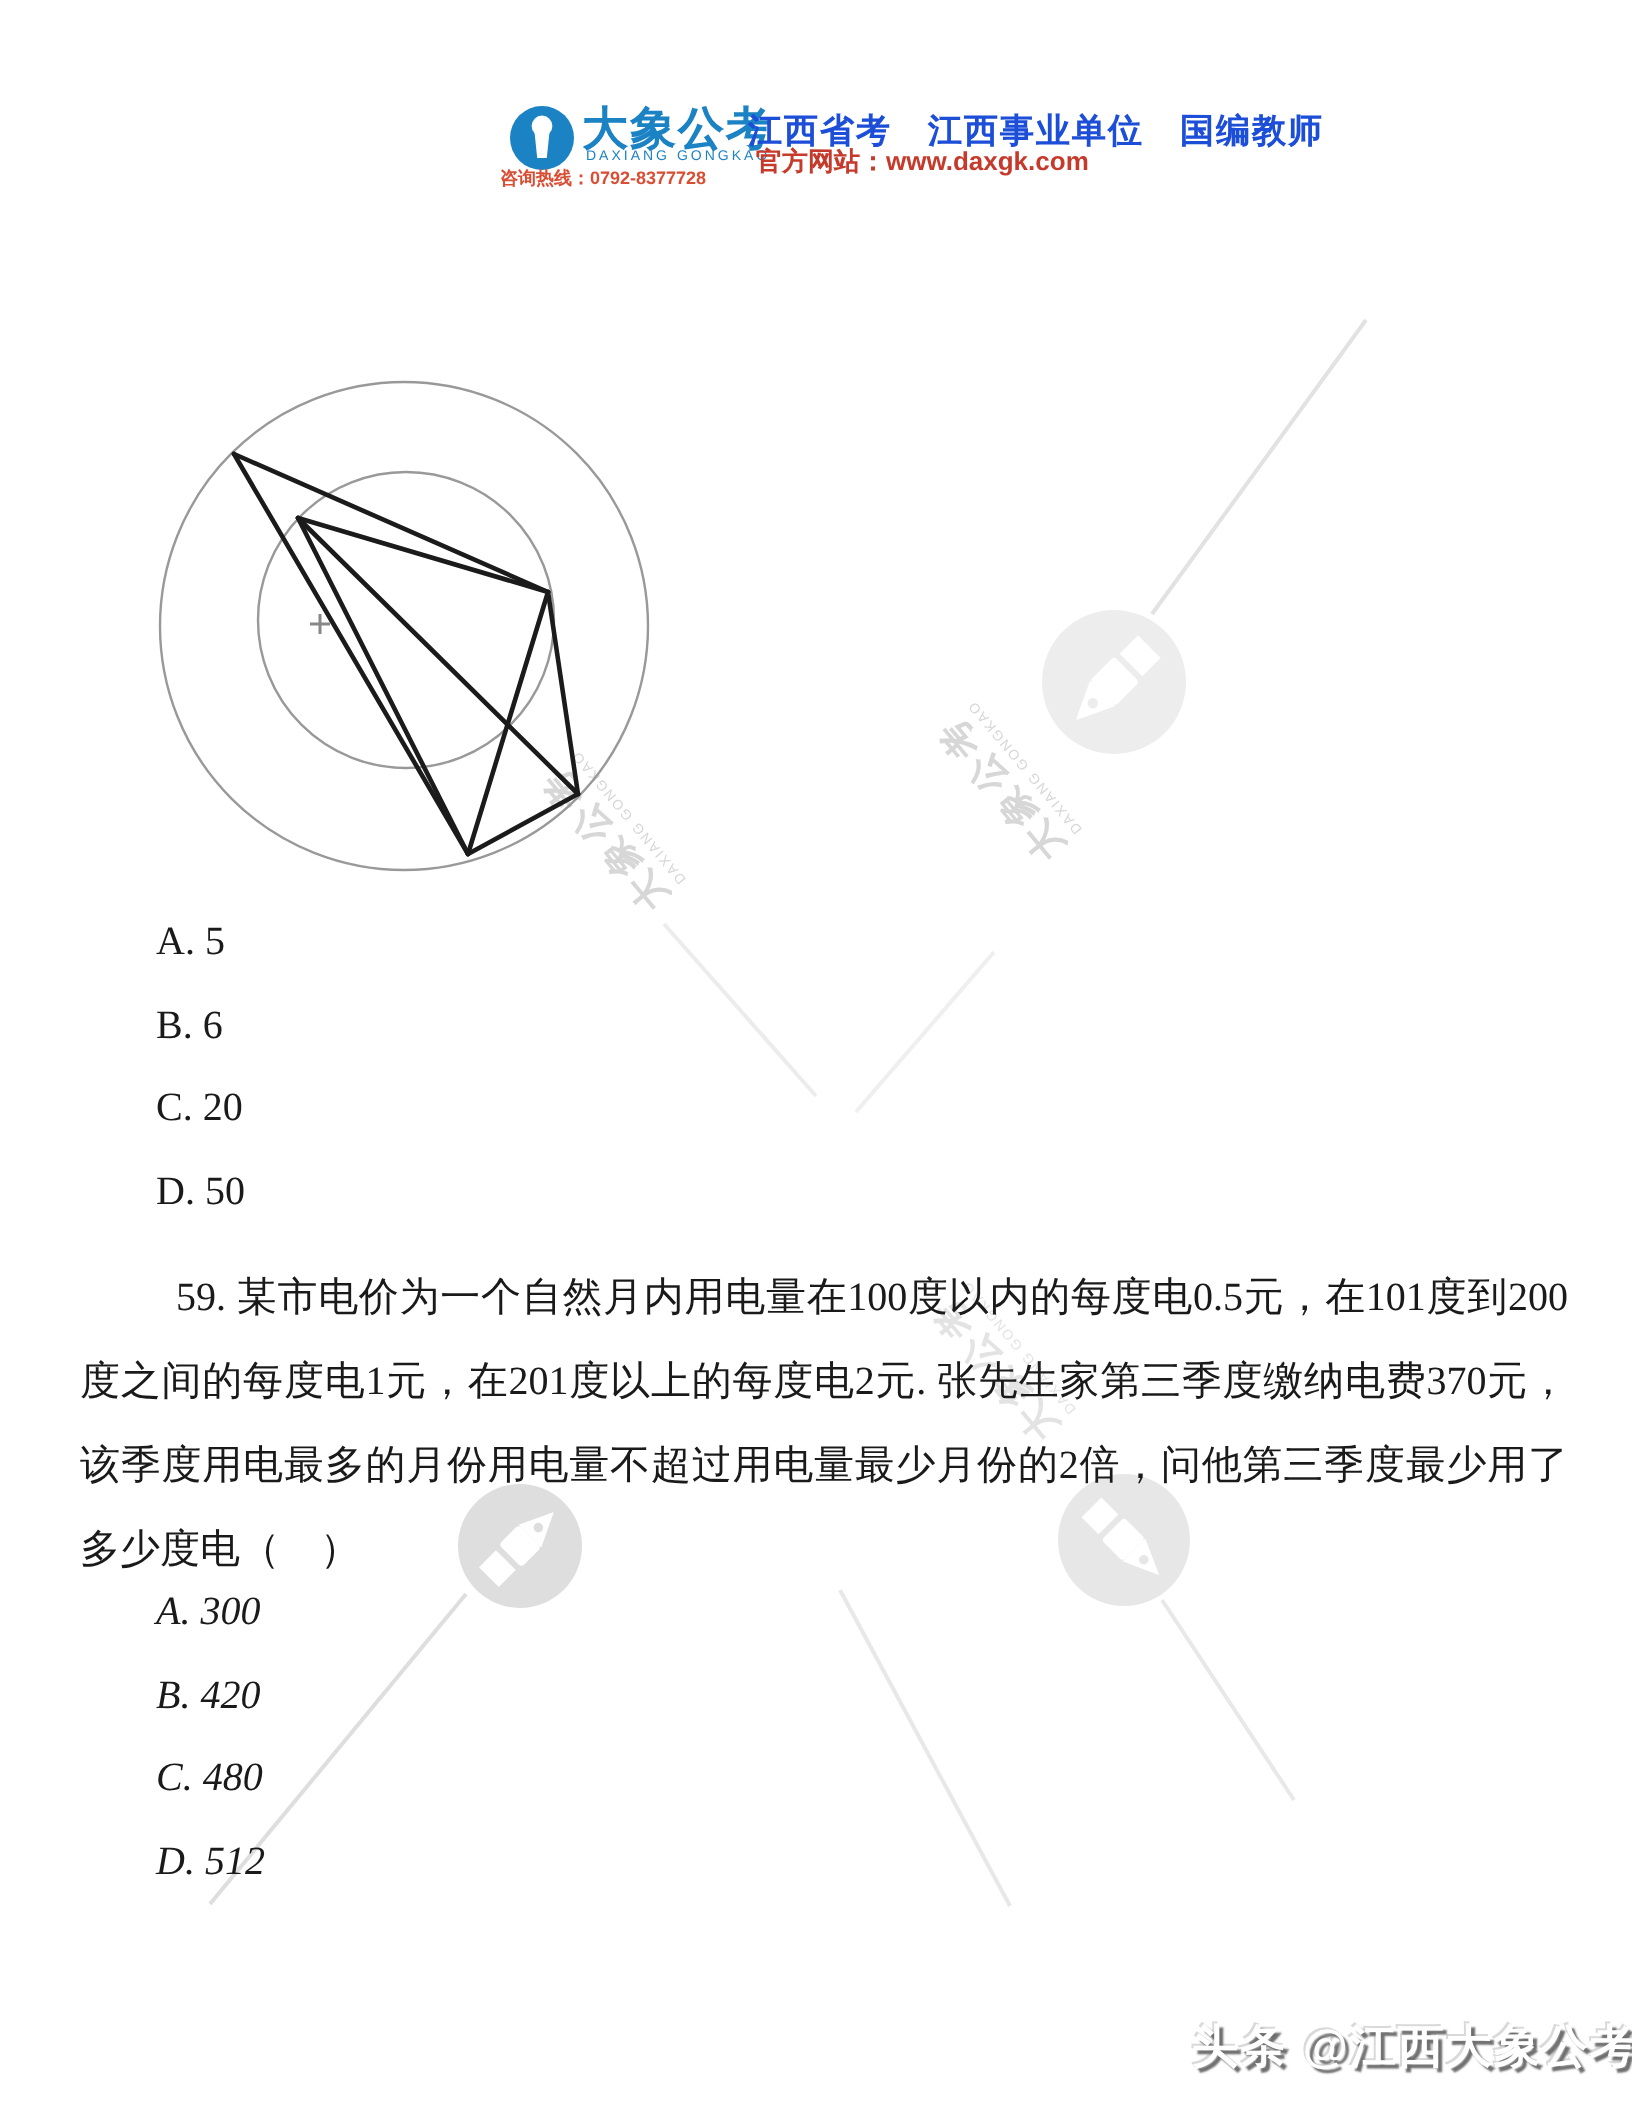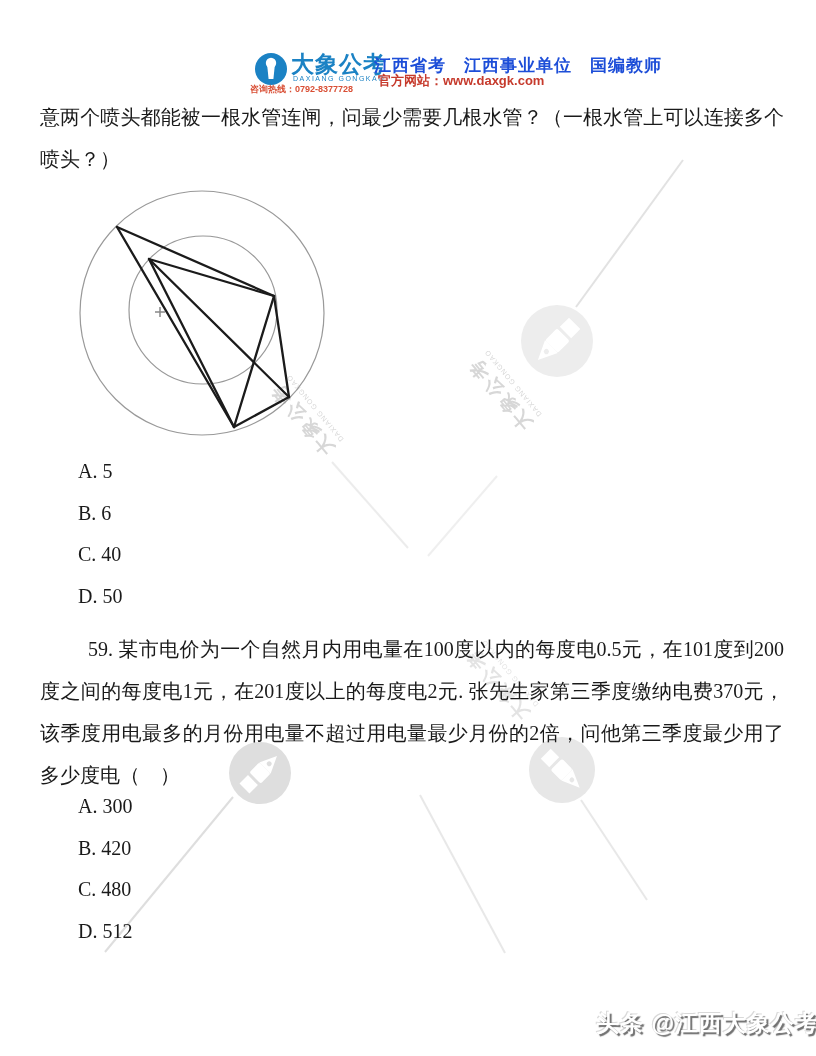--- a/index.html
+++ b/index.html
@@ -130,46 +130,45 @@
       <circle cx="16" cy="10" r="5.2" fill="#ffffff"></circle>
       <path d="M12.2 12.5 L19.8 12.5 L18.4 26 L13.6 26 Z" fill="#ffffff"></path>
     </svg>
     <div class="brand-cn" style="color: rgb(27, 130, 196);">大象公考</div>
     <div class="brand-en" style="color: rgb(27, 130, 196);">DAXIANG GONGKAO</div>
     <div class="hotline" style="color: rgb(217, 79, 53);">咨询热线：0792-8377728</div>
     <div class="slogan" style="color: #1d4ed8;">江西省考　江西事业单位　国编教师</div>
     <div class="website" style="color: rgb(198, 58, 44);">官方网站：www.daxgk.com</div>
   </div>
 
-  <div class="para" style="top:96px;">意两个喷头都能被一根水管连闸，问最少需要几根水管？（一根水管上可以连接多个喷头？）</div>
 
   <svg id="figure-svg" class="figure" width="262" height="262">
       <circle cx="132" cy="133" r="122" fill="none" stroke="#999999" stroke-width="1.2"></circle>
       <circle cx="133" cy="130" r="74" fill="none" stroke="#999999" stroke-width="1.2"></circle>
       <path d="M85 132 H95 M90 127 V137" stroke="#888888" stroke-width="1.5" fill="none"></path>
       <line x1="47" y1="47" x2="204" y2="116" stroke="#1b1b1b" stroke-width="2.3" stroke-linecap="round"></line>
       <line x1="79" y1="79" x2="204" y2="116" stroke="#1b1b1b" stroke-width="2.3" stroke-linecap="round"></line>
       <line x1="47" y1="47" x2="164" y2="247" stroke="#1b1b1b" stroke-width="2.3" stroke-linecap="round"></line>
       <line x1="79" y1="79" x2="164" y2="247" stroke="#1b1b1b" stroke-width="2.3" stroke-linecap="round"></line>
       <line x1="79" y1="79" x2="219" y2="217" stroke="#1b1b1b" stroke-width="2.3" stroke-linecap="round"></line>
       <line x1="204" y1="116" x2="219" y2="217" stroke="#1b1b1b" stroke-width="2.3" stroke-linecap="round"></line>
       <line x1="204" y1="116" x2="164" y2="247" stroke="#1b1b1b" stroke-width="2.3" stroke-linecap="round"></line>
       <line x1="219" y1="217" x2="164" y2="247" stroke="#1b1b1b" stroke-width="2.3" stroke-linecap="round"></line>
     </svg>
 
   <div class="opts" style="top:451px;">
     <div class="opt">A. 5</div>
     <div class="opt">B. 6</div>
-    <div class="opt">C. 40</div>
+    <div class="opt">C. 20</div>
     <div class="opt">D. 50</div>
   </div>
 
   <div class="para indent" style="top:628px;">59. 某市电价为一个自然月内用电量在100度以内的每度电0.5元，在101度到200度之间的每度电1元，在201度以上的每度电2元. 张先生家第三季度缴纳电费370元，该季度用电最多的月份用电量不超过用电量最少月份的2倍，问他第三季度最少用了多少度电（　）</div>
 
-  <div class="opts" style="top:786px;">
+  <div class="opts" style="top:786px;font-style:italic;">
     <div class="opt">A. 300</div>
     <div class="opt">B. 420</div>
     <div class="opt">C. 480</div>
     <div class="opt">D. 512</div>
   </div>
 
 
   <div class="toutiao">头条 @江西大象公考</div>
 
 </div>

